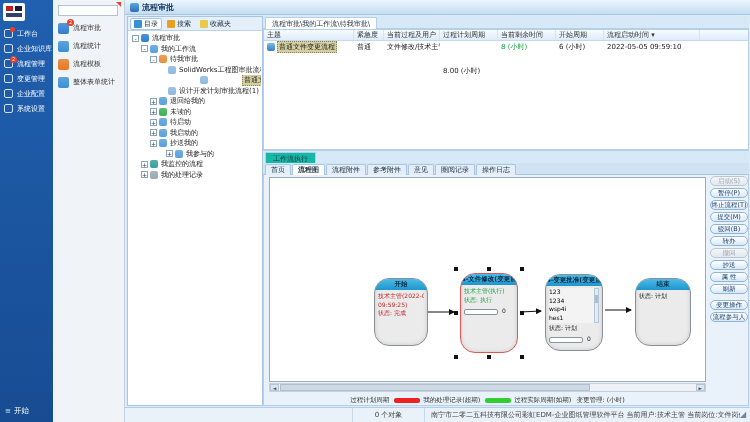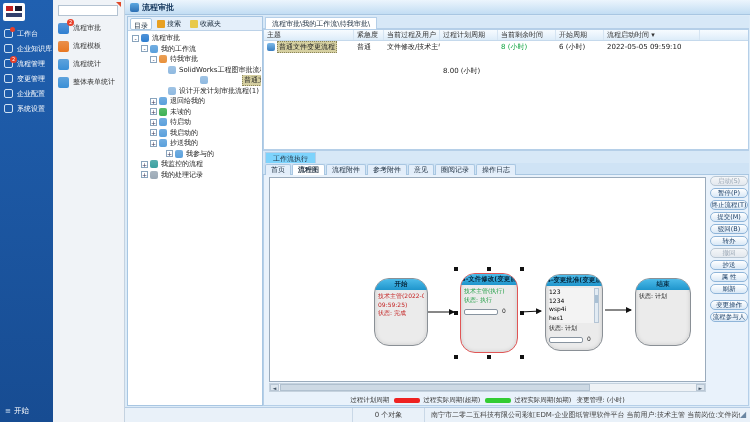--- a/index.html
+++ b/index.html
@@ -37,21 +37,21 @@
   .module-bar { position:absolute; left:0; top:0; right:0; height:15px;
                 background:linear-gradient(180deg,#ecf5fd,#c2ddf3); border-bottom:1px solid #a8c6e2;
                 display:flex; align-items:center; gap:3px; padding-left:5px; }
   .module-ico { width:9px; height:9px; background:linear-gradient(180deg,#5aa7e0,#2d6fb4); border-radius:2px; }
   .module-title { font-size:8px; font-weight:bold; color:#1c3e63; }
 
   
   .tree-panel { position:absolute; left:2px; top:16px; width:136px; height:390px; background:#fff; border:1px solid #a8c6e2; }
   .tree-toolbar { height:14px; background:#e4effa; border-bottom:1px solid #bcd2e8; display:flex; align-items:center; gap:1px; padding:0 2px; }
   .tool-btn { display:flex; align-items:center; gap:2px; height:12px; padding:0 3px; font-size:7px; color:#234; border:1px solid transparent; border-radius:2px; }
-  .tool-btn.active { background:#fff; border-color:#a9c7e2;flex-direction:column; }
+  .tool-btn.active { background:#fff; border-color:#a9c7e2; }
   .tool-ico { width:8px; height:8px; border-radius:1px; }
   .tree { padding:2px 1px; }
   .tree-row { height:10.5px; display:flex; align-items:center; font-size:7px; color:#222; white-space:nowrap; overflow:hidden; }
   .expander { width:7px; height:7px; flex:none; border:1px solid #89a4bd; background:#fff; color:#335;
               font-size:6px; line-height:5px; text-align:center; margin-right:1px; }
   .exp-spacer { width:8px; flex:none; }
   .tree-ico { width:8px; height:8px; border-radius:2px; margin:0 2px 0 1px; flex:none; }
   .tree-label { padding:0 1px; }
   .tree-row.selected .tree-label { background:#d5cfa0; border:1px dotted #8a845a; }
 
@@ -63,21 +63,21 @@
   .grid { position:absolute; left:0; top:13px; right:0; height:121px; background:#fff; border:1px solid #b5cfe8; }
   .grid-header { display:flex; height:11px; background:linear-gradient(180deg,#f7fbff,#ddecf9); border-bottom:1px solid #c5d9ec; }
   .gh-cell { font-size:7px; color:#333; line-height:10px; padding-left:3px; border-right:1px solid #d5e4f2; flex:none; white-space:nowrap; overflow:hidden; }
   .grid-row { display:flex; height:12px; align-items:center; }
   .gr-cell { font-size:7px; color:#222; padding-left:3px; flex:none; white-space:nowrap; overflow:hidden; }
   .subject-chip { display:inline-flex; align-items:center; gap:2px; }
   .subject-chip .doc-ico { width:8px; height:8px; border-radius:2px; background:linear-gradient(180deg,#7db9e8,#3a7fc1); }
   .subject-chip .txt { background:#d5cfa0; border:1px dotted #8a845a; padding:0 1px; }
 
   .wf-titlebar { position:absolute; left:0; top:134px; right:0; height:13px; background:#d7e8f7; border-top:1px solid #b5cfe8; }
-  .wf-title-tab { position:absolute; left:2px; top:1px; height:12px; background:#7dd3fc; border:1px solid #b5cfe8; border-bottom:none;
+  .wf-title-tab { position:absolute; left:2px; top:1px; height:12px; background:#14b8a6; border:1px solid #b5cfe8; border-bottom:none;
                   padding:0 7px; font-size:7px; line-height:12px; color:#234; }
   .wf-tabs { position:absolute; left:0; top:147px; right:0; height:12px; background:#cfe3f5; display:flex; gap:1px; padding-left:2px; border-bottom:1px solid #a9c7e2; }
   .wf-tab { height:11px; line-height:11px; margin-top:1px; padding:0 5px; font-size:7px; color:#234;
             background:#e3eefa; border:1px solid #a9c7e2; border-bottom:none; border-radius:2px 2px 0 0; }
   .wf-tab.active { background:#fff; font-weight:bold; }
   .wf-content { position:absolute; left:0; top:159px; right:0; bottom:0; background:#e9f2fb; border:1px solid #b5cfe8; border-top:none; }
 
   .canvas { position:absolute; left:5px; top:2px; width:437px; height:205px; background:#fff; border:1px solid #9aabbc; }
   .hscroll { position:absolute; left:5px; top:208px; width:437px; height:9px; background:#eef2f6; border:1px solid #c5d2de; }
   .hs-arrow { position:absolute; top:0; width:9px; height:7px; background:#dde6ee; border:1px solid #b8c6d4; font-size:5px; line-height:6px; text-align:center; color:#456; }
@@ -166,26 +166,26 @@
   <input class="search-box" value="" style="">
   <div class="notif-pin"></div>
   <div class="menu-list">
       <div class="menu-item">
         <div class="menu-ico" style="background: linear-gradient(rgba(47, 127, 209, 0.8), rgb(47, 127, 209));">
           <div class="badge">2</div>
         </div>
         <div class="menu-label">流程审批</div>
       </div>
       <div class="menu-item">
+        <div class="menu-ico" style="background: linear-gradient(rgba(58, 143, 214, 0.8), rgb(58, 143, 214));"></div>
+        <div class="menu-label">流程统计</div>
+      </div>
+      <div class="menu-item">
         <div class="menu-ico" style="background: linear-gradient(rgba(232, 119, 34, 0.8), rgb(232, 119, 34));"></div>
         <div class="menu-label">流程模板</div>
-      </div>
-      <div class="menu-item">
-        <div class="menu-ico" style="background: linear-gradient(rgba(58, 143, 214, 0.8), rgb(58, 143, 214));"></div>
-        <div class="menu-label">流程统计</div>
       </div>
       <div class="menu-item">
         <div class="menu-ico" style="background: linear-gradient(rgba(58, 143, 214, 0.8), rgb(58, 143, 214));"></div>
         <div class="menu-label">整体表单统计</div>
       </div>
     </div>
 </div>
 
 <div class="main">
   <div class="module-bar">
@@ -383,21 +383,21 @@
         <div class="hs-arrow left">◄</div>
         <div class="hs-thumb"></div>
         <div class="hs-arrow right">►</div>
       </div>
       <div class="legend">
           <div class="lg-item">
             <div>过程计划周期</div>
           </div>
           <div class="lg-item">
             <div class="lg-swatch" style="background: rgb(238, 34, 34);"></div>
-            <div>过程实际周期(超期)</div>
+            <div>我的处理记录(超期)</div>
           </div>
           <div class="lg-item">
             <div class="lg-swatch" style="background: rgb(51, 204, 51);"></div>
             <div>过程实际周期(如期)</div>
           </div>
           <div class="lg-item">
             <div>变更管理: (小时)</div>
           </div>
         </div>
       <div class="btns">

